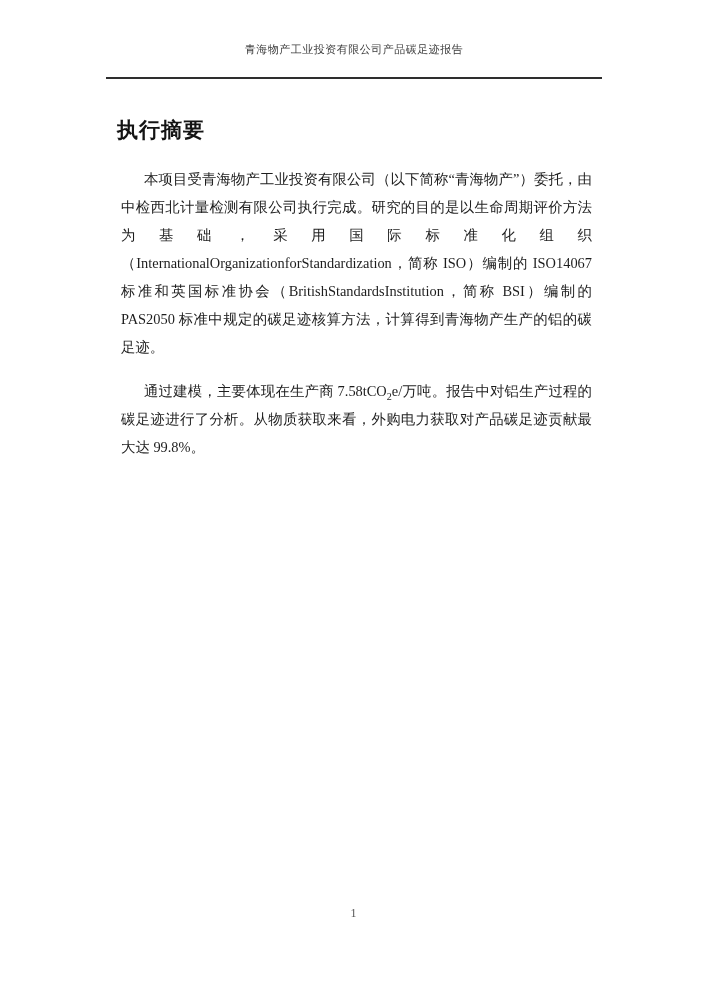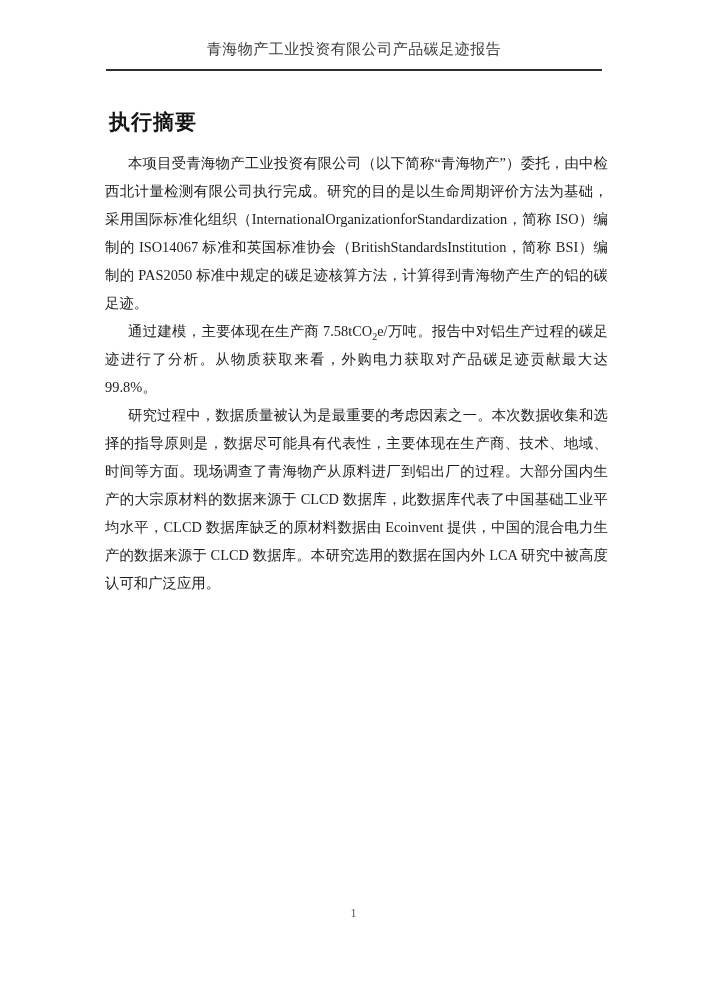--- a/index.html
+++ b/index.html
@@ -15,52 +15,52 @@
     font-family: "Liberation Serif", serif;
     color: #1d1d1d;
     overflow: hidden;
   }
   .running-header {
     position: absolute;
     top: 42px;
     left: 106px;
     width: 496px;
     text-align: center;
-    font-size: 15px;
+    font-size: 11px;
     line-height: 15px;
     color: #3d3d3d;
     letter-spacing: 0.5px;
-    padding-bottom: 12px;
+    padding-bottom: 20px;
     border-bottom: 2px solid #2e2e2e;
   }
   .section-heading {
     position: absolute;
     top: 104px;
     left: 105px;
-    margin: 4px;
+    margin: 12px;
     font-family: "Liberation Sans", sans-serif;
     font-size: 21px;
     line-height: 28px;
     font-weight: bold;
     letter-spacing: 1px;
     color: #141414;
   }
   .doc-body {
     position: absolute;
     top: 149px;
     left: 105px;
     width: 503px;
     font-size: 14.4px;
     line-height: 28px;
     text-align: justify;
     text-justify: inter-character;
     color: #1d1d1d;
   }
   .doc-body p {
-    margin: 0;
+    margin: 16px;
     padding: 0;
     text-indent: 23px;
   }
   .doc-body .bold {
     font-weight: normal;
   }
   .doc-body sub {
     font-size: 70%;
     line-height: 0;
   }
@@ -81,20 +81,19 @@
 
   <div class="running-header">
     <span>青海物产工业投资有限公司产品碳足迹报告</span>
   </div>
 
   <h1 class="section-heading">执行摘要</h1>
 
   <div class="doc-body">
       <p><span>本项目受青海物产工业投资有限公司（以下简称“青海物产”）委托，由中检西北计量检测有限公司执行完成。研究的目的是以生命周期评价方法为基础，采用国际标准化组织（InternationalOrganizationforStandardization，简称 ISO）编制的 ISO14067 标准和英国标准协会（BritishStandardsInstitution，简称 BSI）编制的 PAS2050 标准中规定的碳足迹核算方法，计算得到青海物产生产的铝的碳足迹。</span></p>
       <p><span>通过建模，主要体现在生产商 </span><span class="bold">7.58tCO</span><sub class="bold">2</sub><span class="bold">e/万吨</span><span>。报告中对铝生产过程的碳足迹进行了分析。从物质获取来看，外购电力获取对产品碳足迹贡献最大达 99.8%。</span></p>
-      <p><span>研究过程中，数据质量被认为是最重要的考虑因素之一。本次数据收集和选择的指导原则是，数据尽可能具有代表性，主要体现在生产商、技术、地域、时间等方面。现场调查了青海物产从原料进厂到铝出厂的过程。大部分国内生产的大宗原材料的数据来源于 CLCD 数据库，此数据库代表了中国基础工业平均水平，CLCD 数据库缺乏的原材料数据由 Ecoinvent 提供，中国的混合电力生产的数据来源于 CLCD 数据库。本研究选用的数据在国内外 LCA 研究中被高度认可和广泛应用。</span></p>
     </div>
 
   <div class="page-footer">
     <span>1</span>
   </div>
 
 </div>
 
 </body></html>

